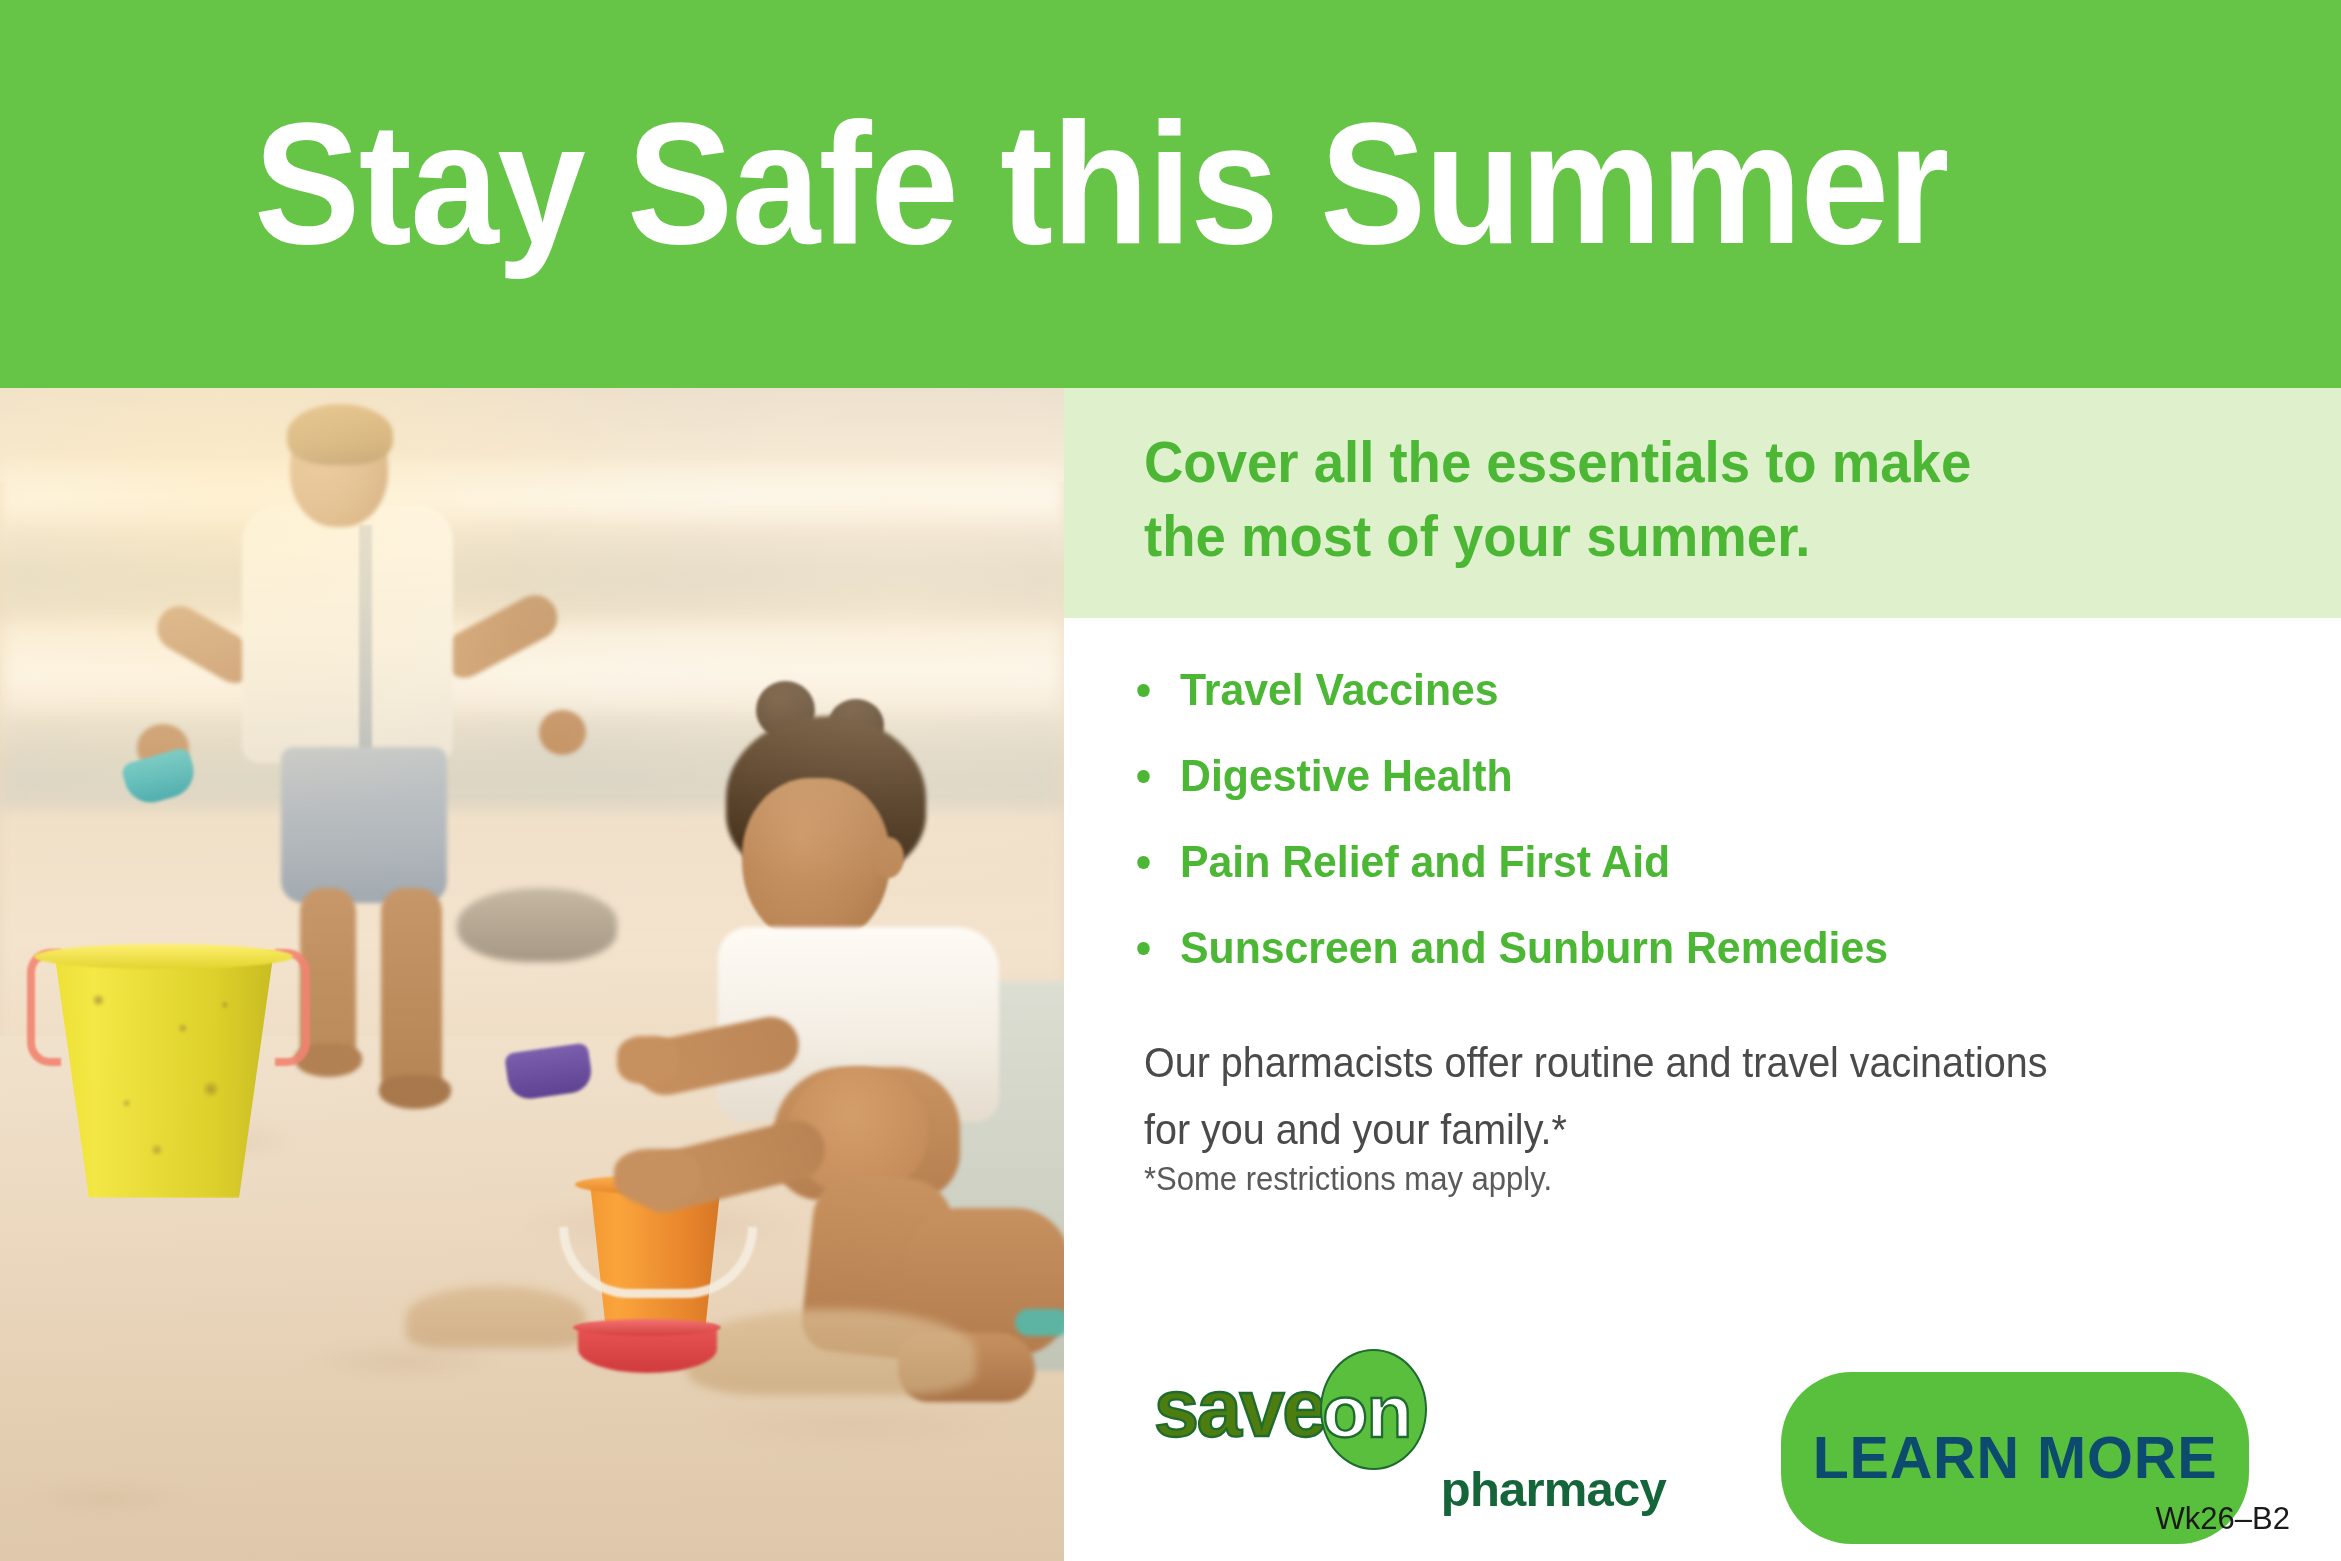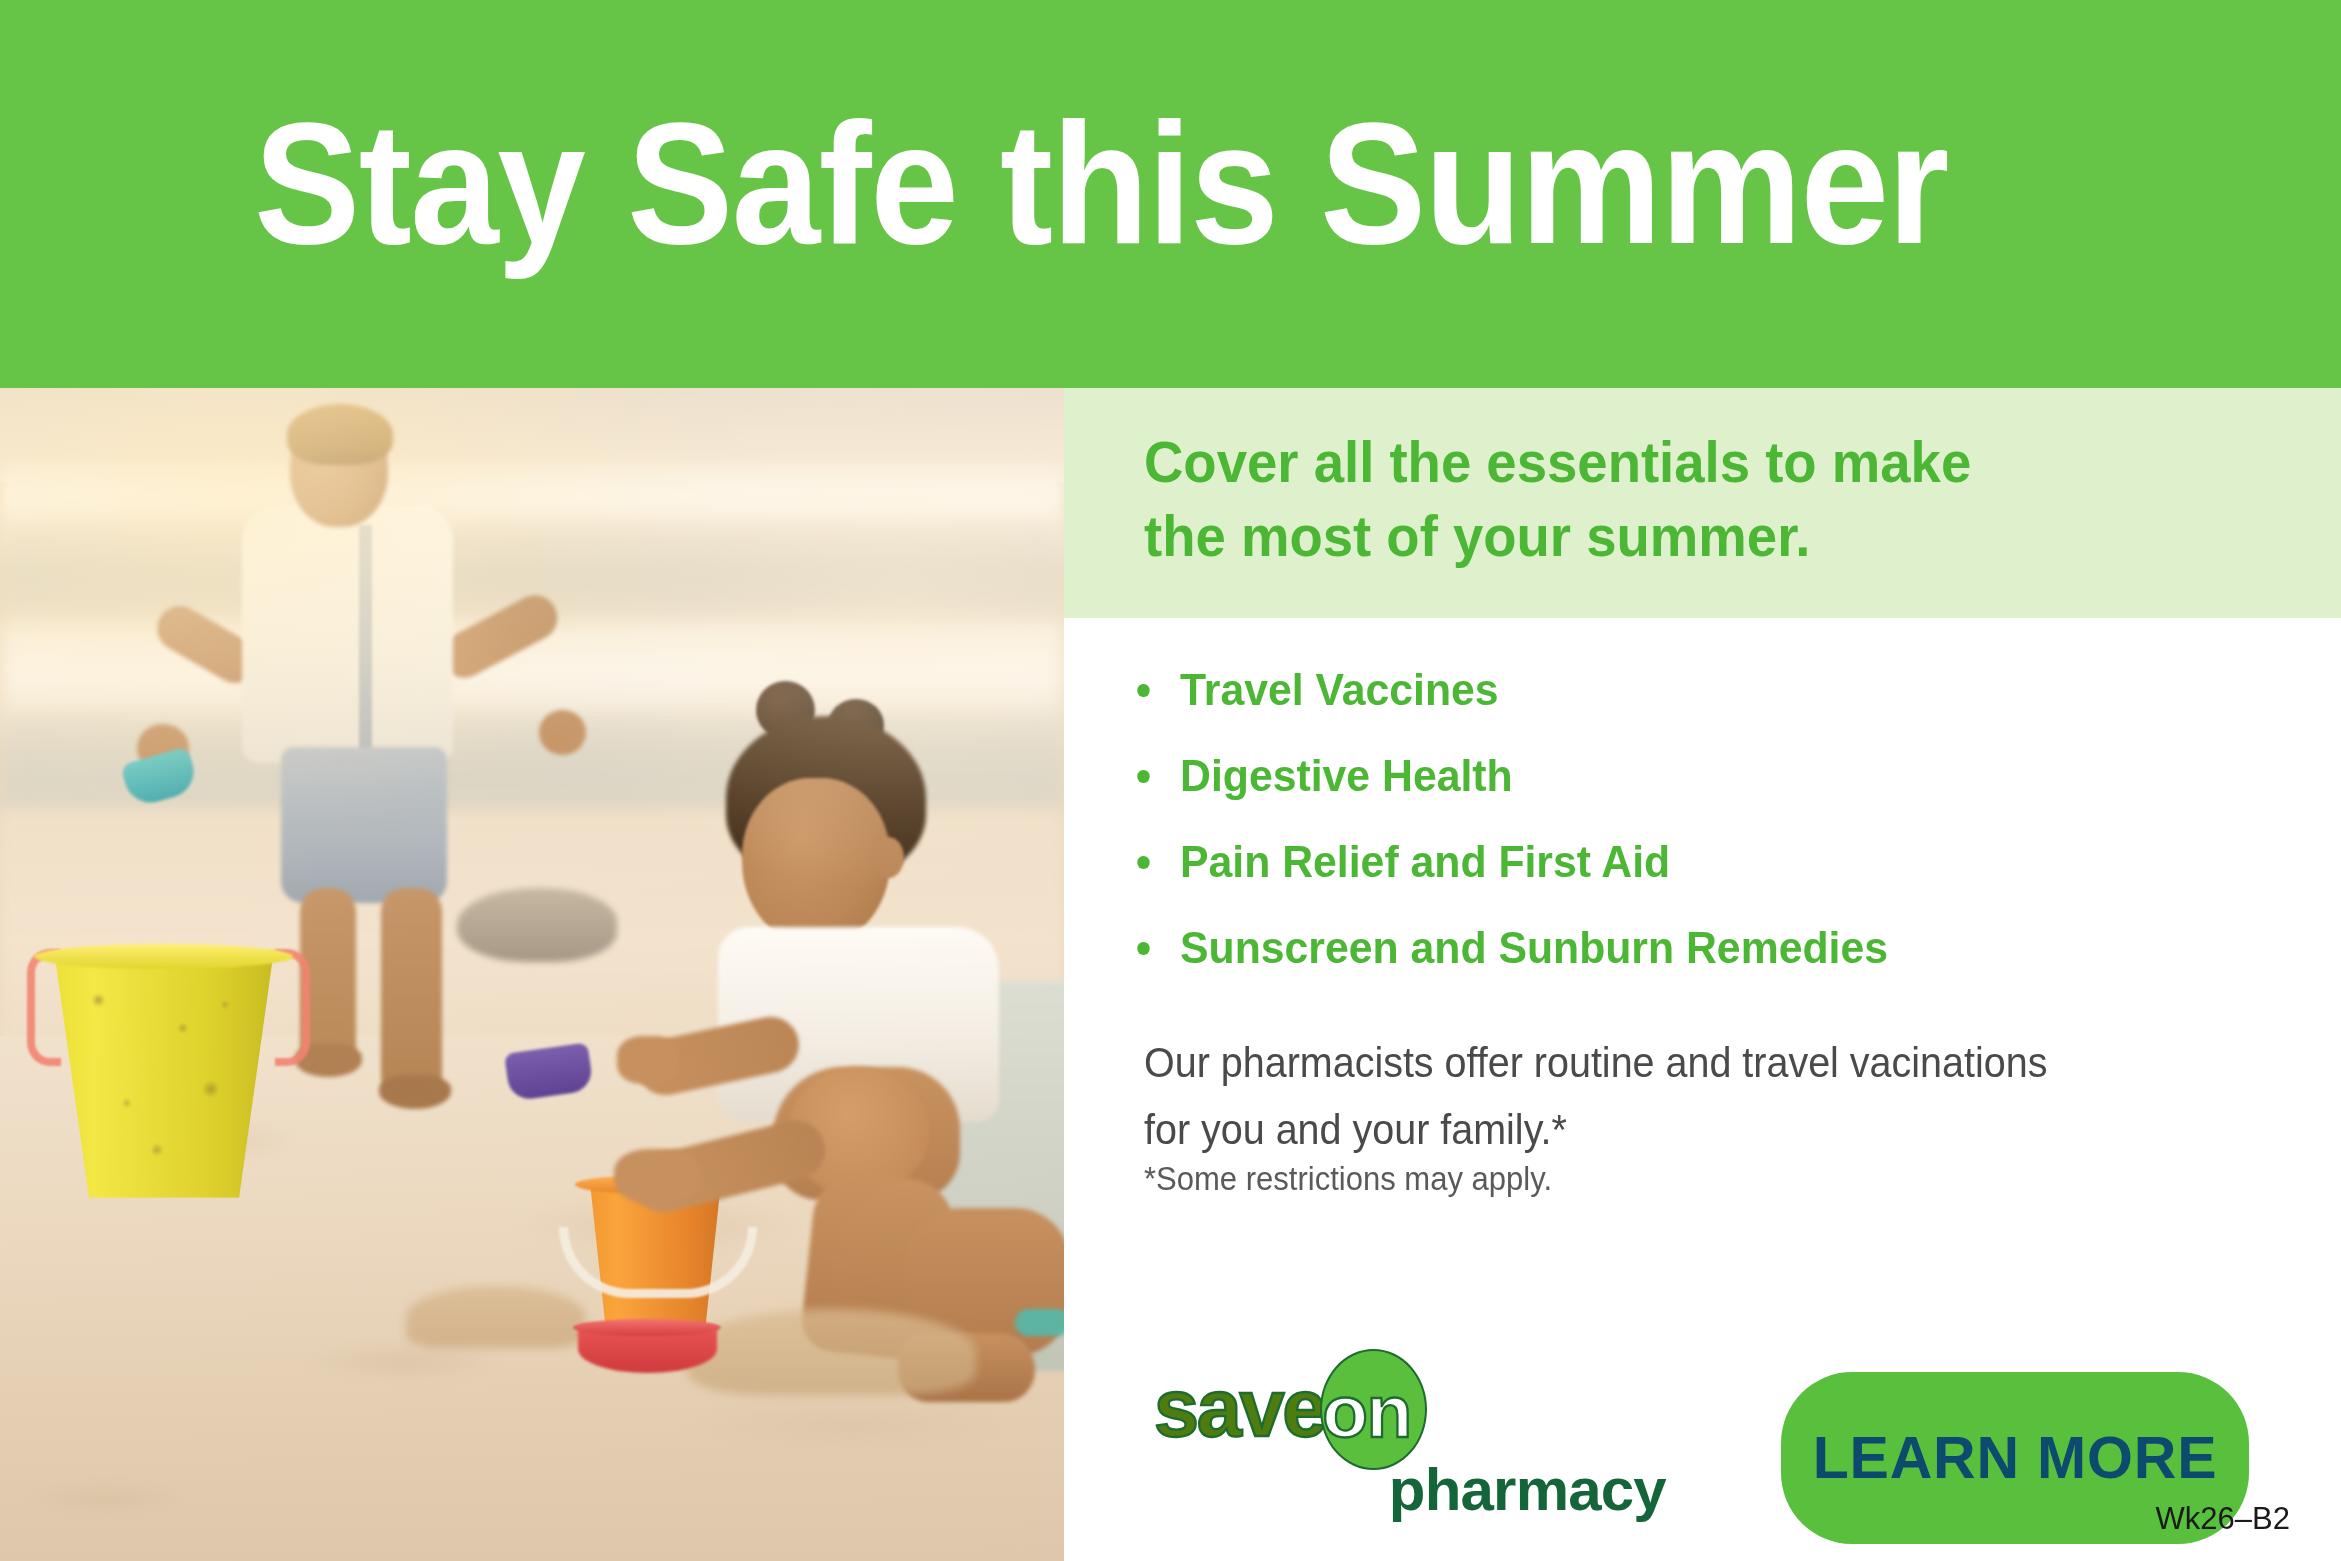--- a/index.html
+++ b/index.html
@@ -558,21 +558,21 @@
     color: #ffffff;
     -webkit-text-stroke: 2.3px #1d6b2e;
     letter-spacing: -1.6px;
   }
   .logo-pharmacy {
     position: absolute;
     right: 3.1px;
     top: 92px;
     font-family: "Liberation Sans Narrow", "Liberation Sans", sans-serif;
     font-weight: bold;
-    font-size: 60px;
+    font-size: 49px;
     line-height: 59px;
     color: #15653a;
     letter-spacing: -0.8px;
   }
 
   
   .cta {
     position: absolute;
     left: 1781px;
     top: 1372px;

